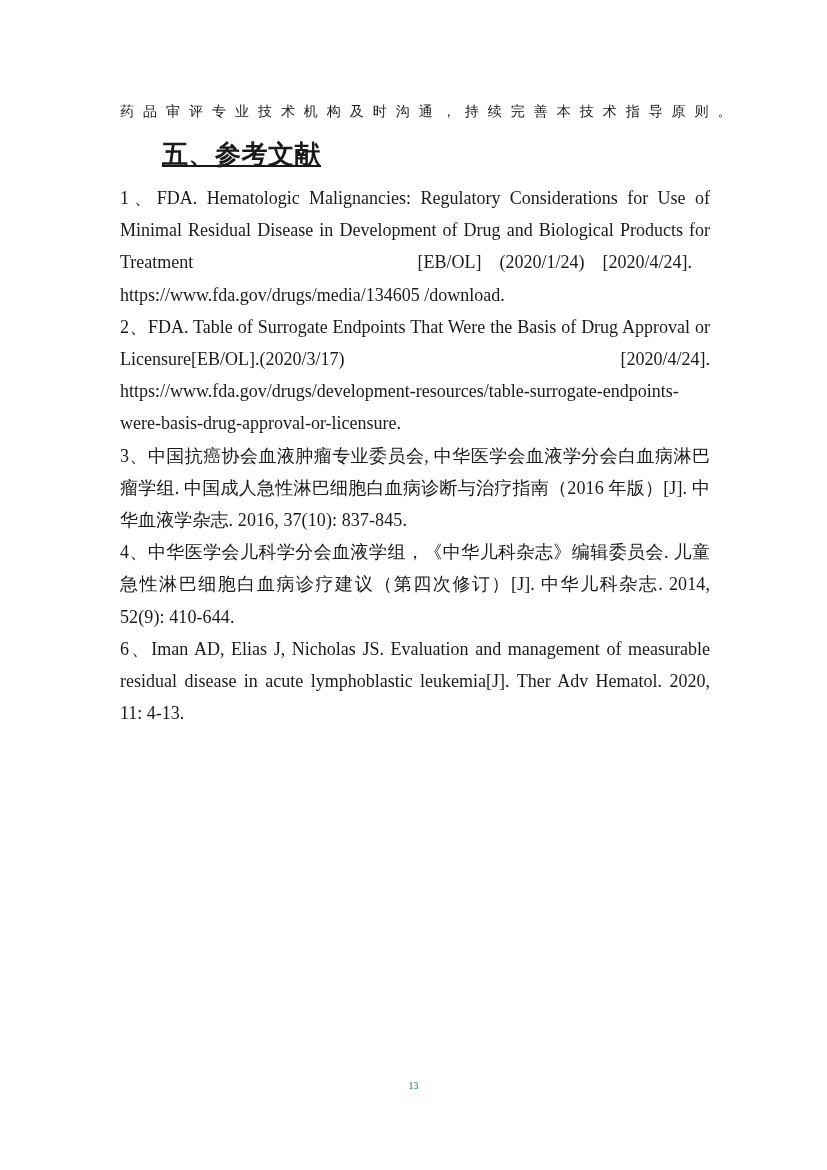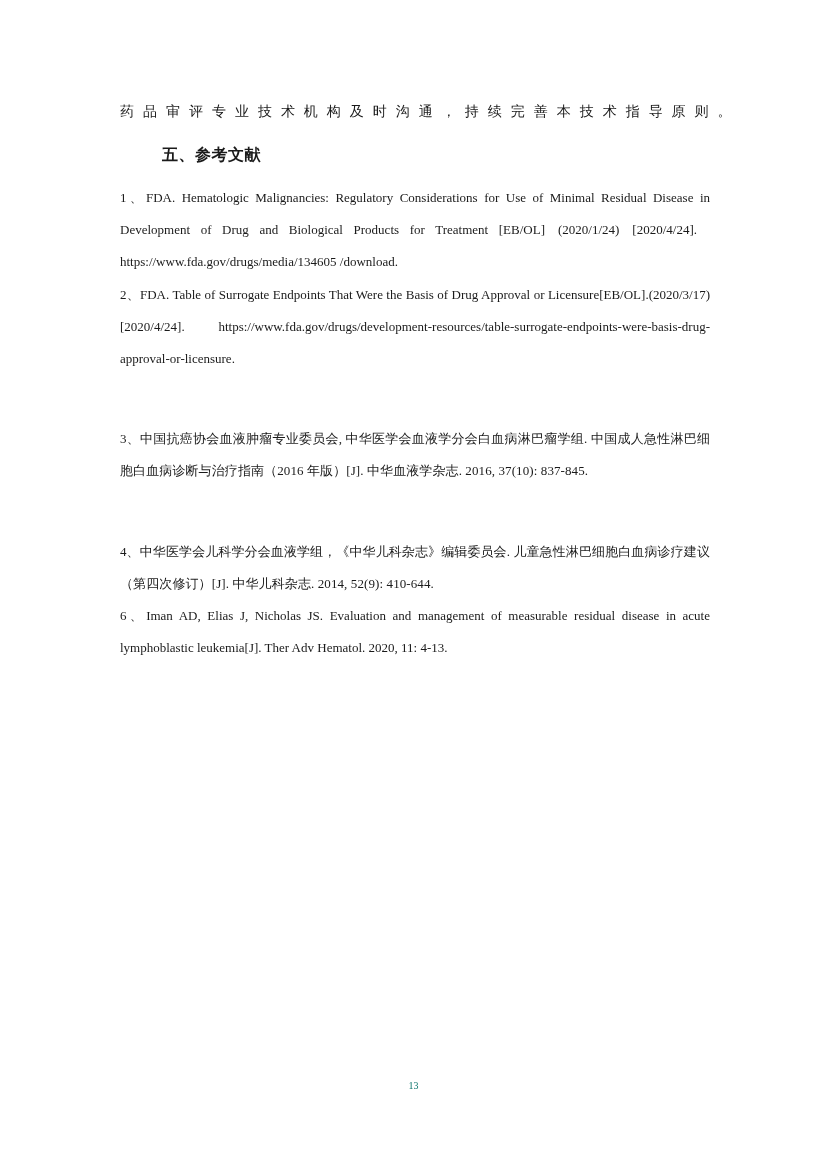--- a/index.html
+++ b/index.html
@@ -33,49 +33,49 @@
     line-height: 40px;
     letter-spacing: 0.4px;
     text-align: justify;
     text-align-last: justify;
     white-space: nowrap;
     margin: 0 0 6px 0;
   }
 
   
   .section-heading {
-    font-size: 16px;
+    font-size: 26px;
     font-weight: bold;
     line-height: 34px;
     text-indent: 42px;
     letter-spacing: 0.5px;
     margin: 0 0 10px 0;
+    text-decoration: underline;
   }
 
   
   .ref-list {
     list-style: none;
     margin: 0;
     padding: 0;
   }
 
   .ref-item {
-    font-size: 13px;
+    font-size: 18px;
     line-height: 32.2px;
     text-align: justify;
     text-align-last: left;
     margin: 0;
     word-break: break-word;
     overflow-wrap: anywhere;
   }
 
   
   .ref-item.cjk {
     letter-spacing: 0.1px;
-    margin-top: 48px;
   }
 
   .ref-num {
     white-space: nowrap;
   }
 
   
   .page-number {
     position: absolute;
     left: 0;

